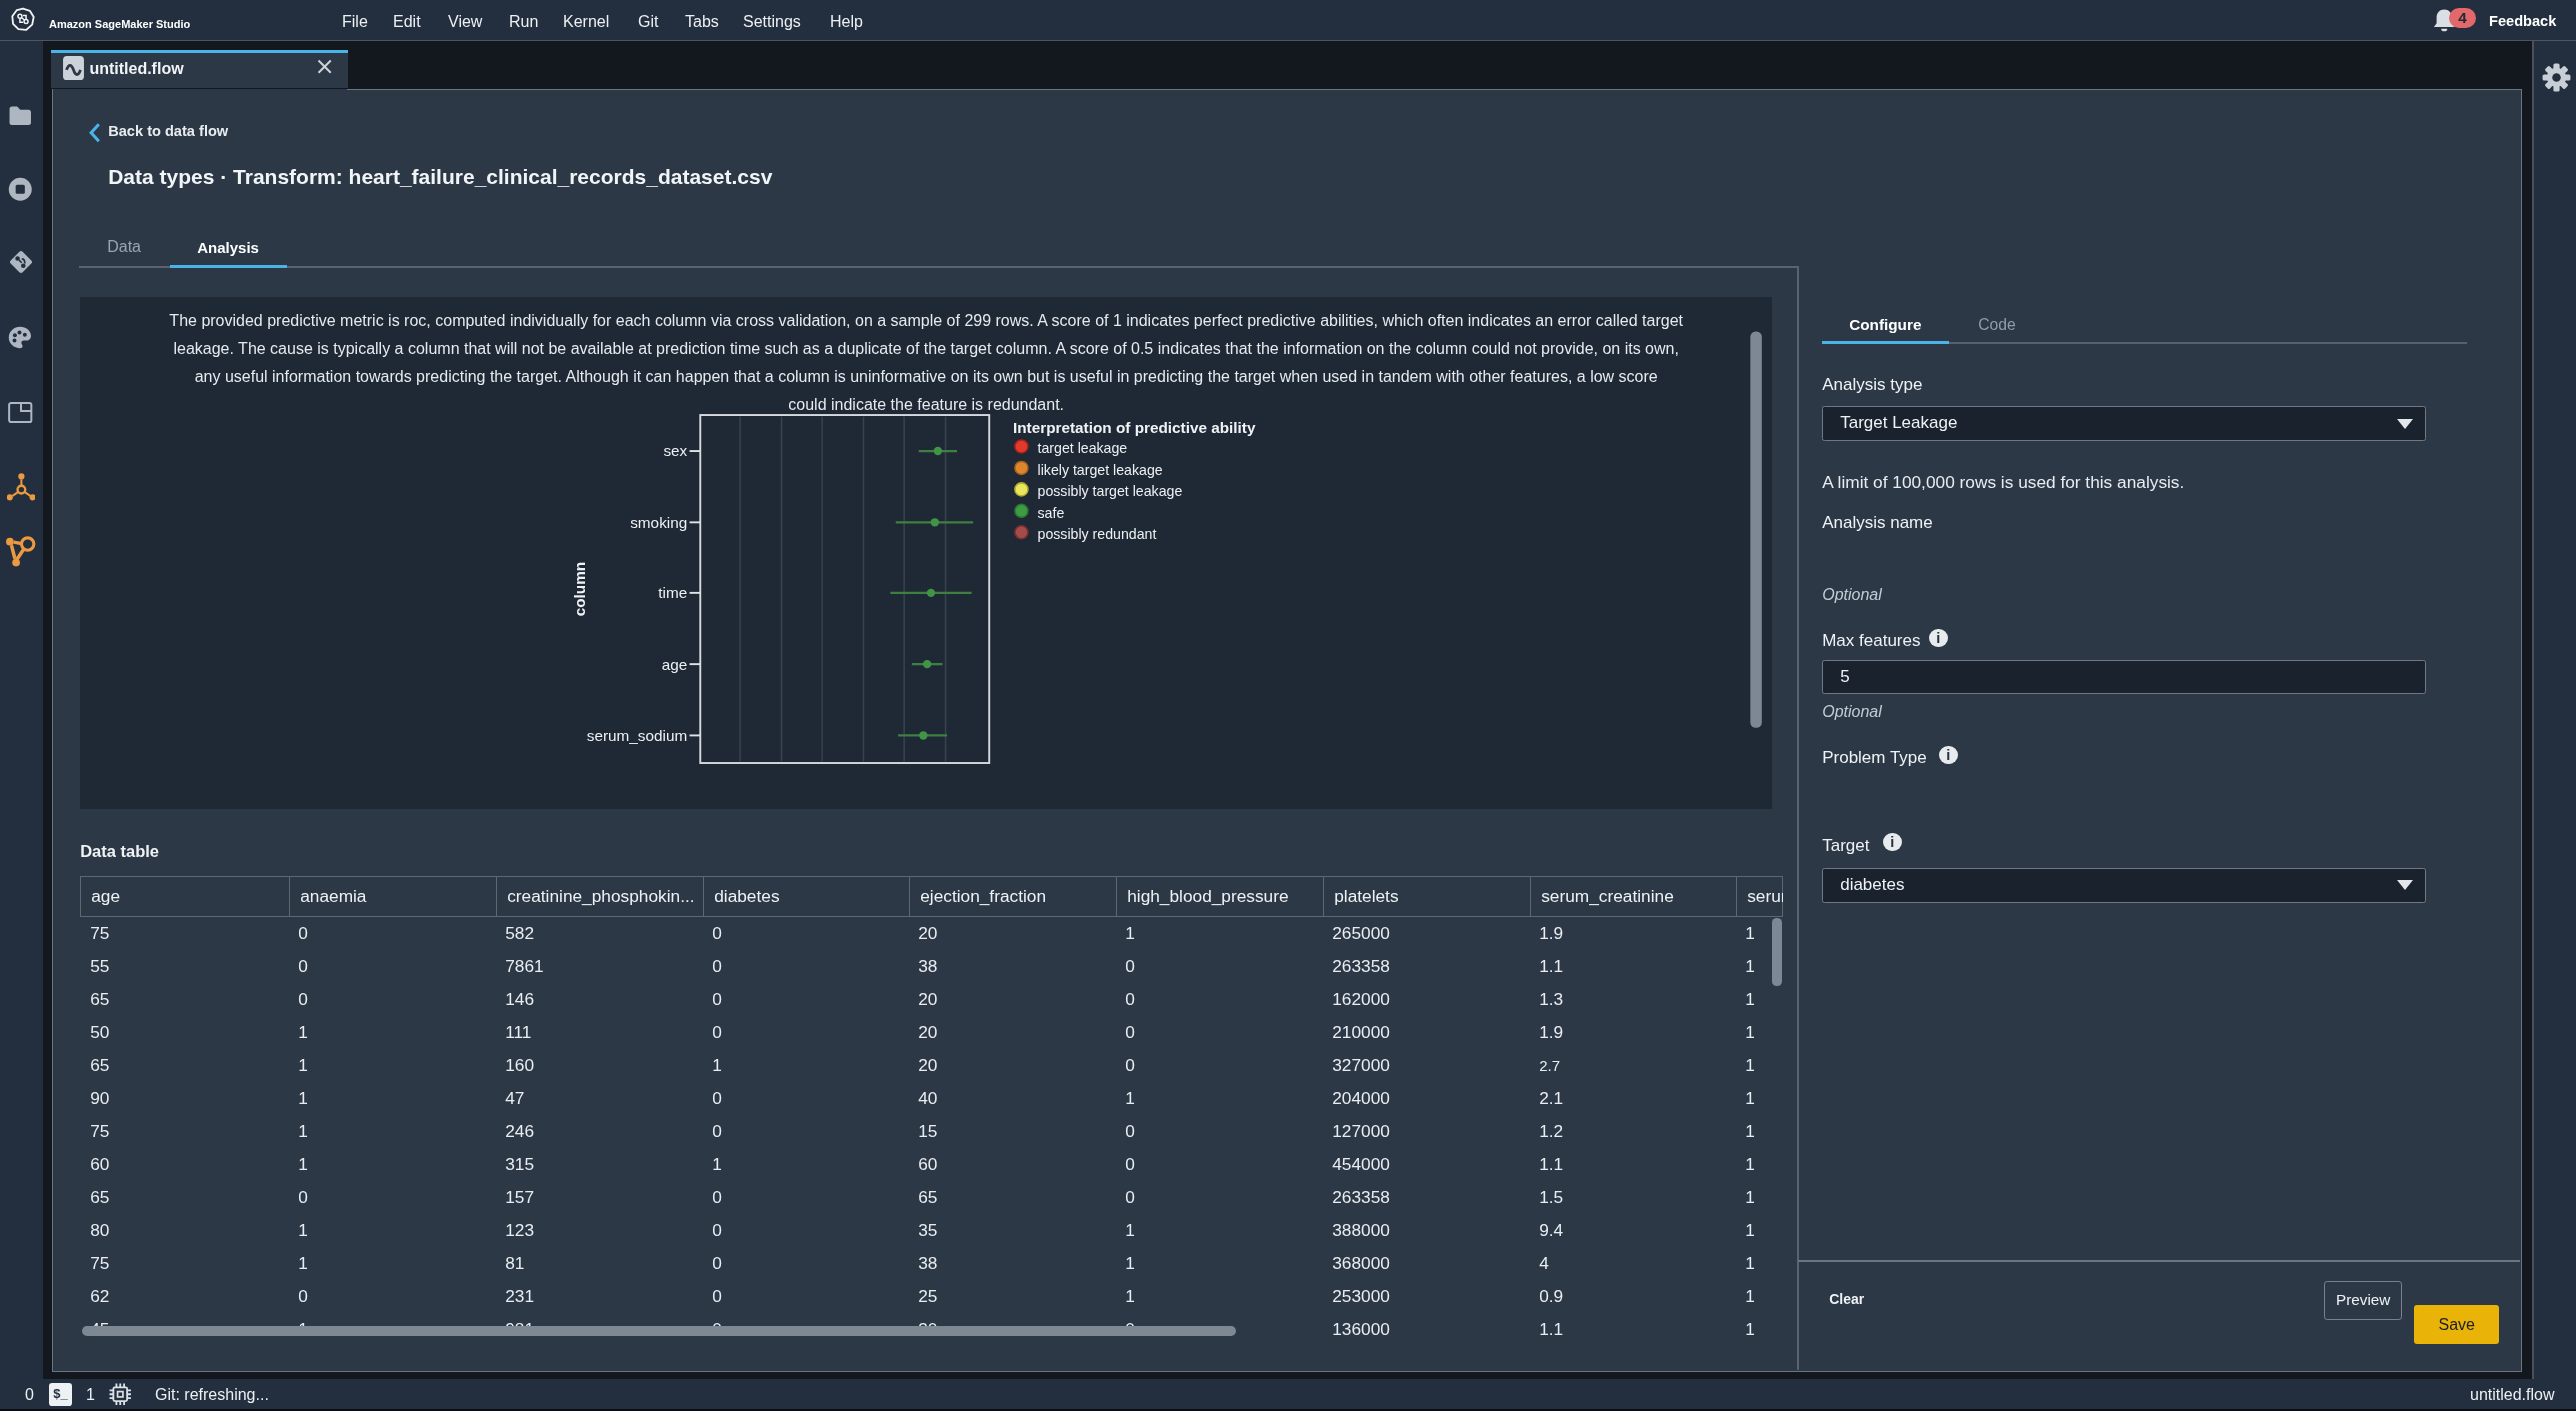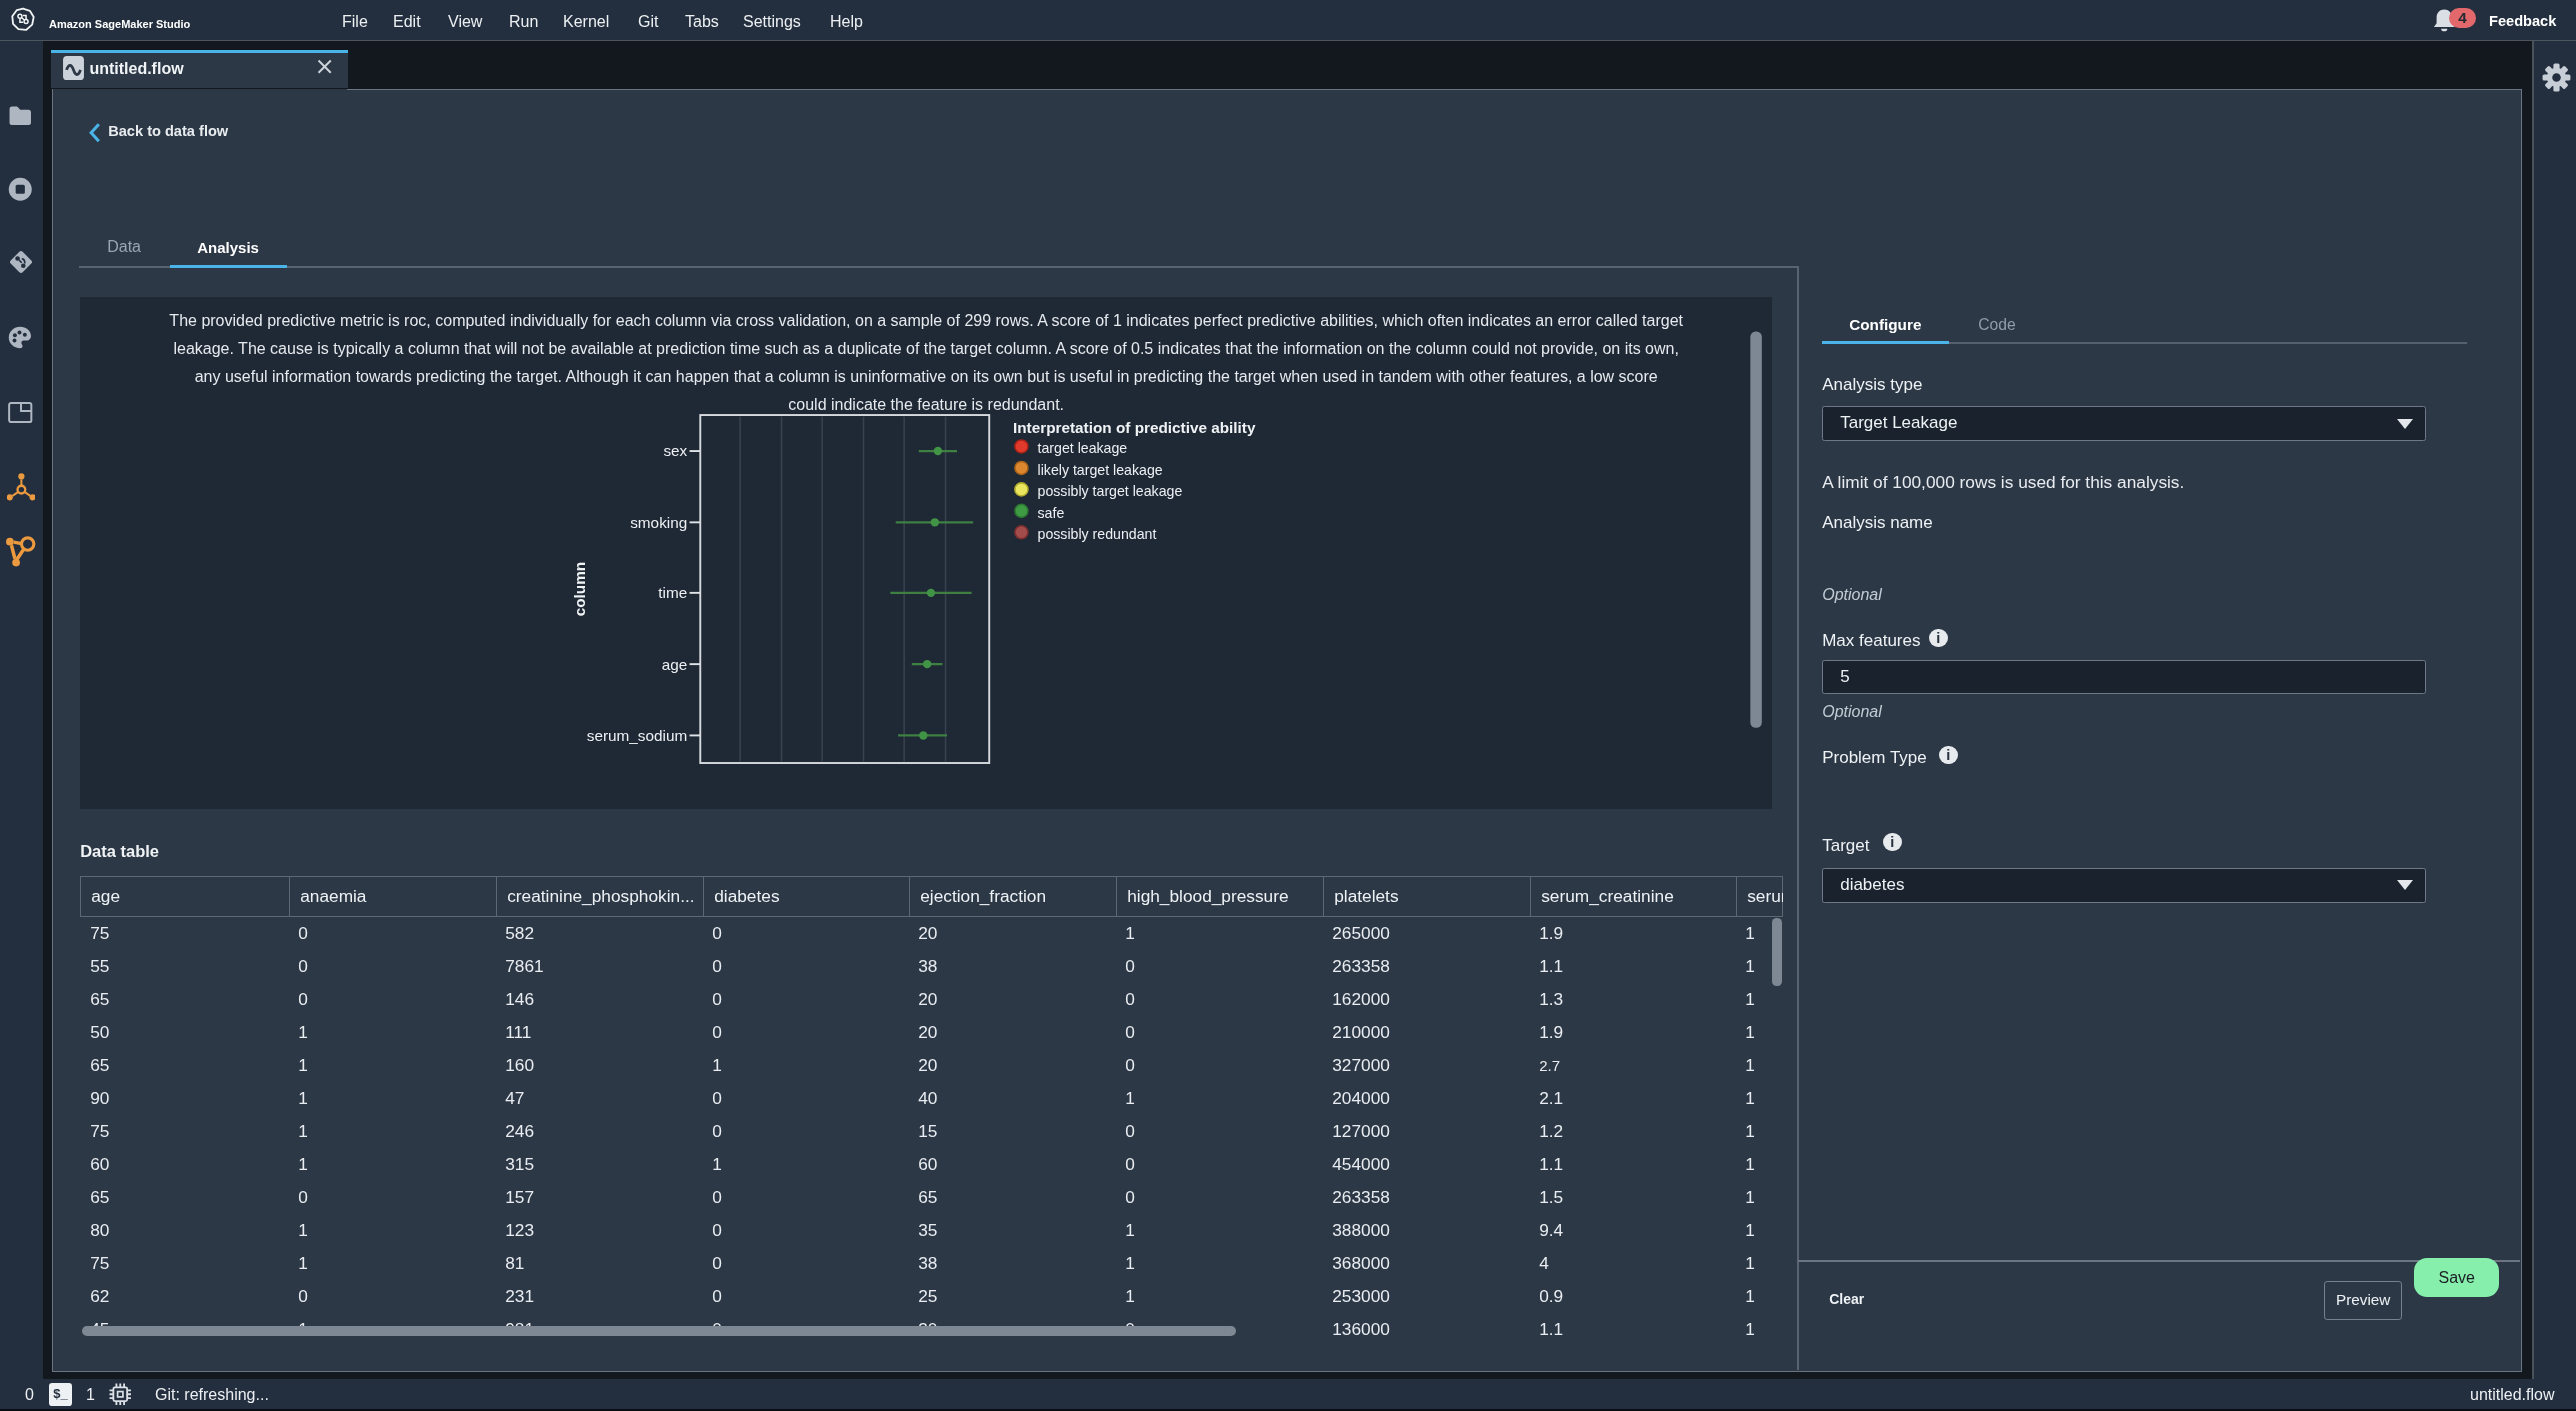--- a/index.html
+++ b/index.html
@@ -122,20 +122,21 @@
     </svg>
   </div>
 
   <div class="a" style="left:9.2px;top:48px;width:2470px;height:1283px;background:#2d3847;border:1.5px solid #6b7582;">
 
     <svg class="a" style="left:35px;top:32px;" width="14" height="21.5" viewBox="0 0 18 28">
       <path d="M14 3 L4 14 L14 25" fill="none" stroke="#4ab3e8" stroke-width="4"></path>
     </svg>
     <span class="a" style="left:55px;top:33px;font-size:14.6px;font-weight:bold;color:#e8ecef;">Back to data flow</span>
 
+    <span class="a" style="left:55px;top:75px;font-size:21px;font-weight:bold;color:#f2f5f7;">Data types · Transform: heart_failure_clinical_records_dataset.csv</span>
 
     <span class="a" style="left:54px;top:148px;font-size:16px;color:#9aa5b1;">Data</span>
     <span class="a" style="left:144px;top:149px;font-size:15px;font-weight:bold;color:#ffffff;">Analysis</span>
     <div class="a" style="left:26px;top:176px;width:1718px;height:1.5px;background:#59636f;"></div>
     <div class="a" style="left:117px;top:175px;width:117px;height:3.1px;background:#4ab3e8;"></div>
 
     <div class="a" style="left:1744px;top:176px;width:1.5px;height:1104px;background:#59636f;"></div>
 
     <div class="a" style="left:27px;top:207px;width:1692px;height:512px;background:#1f2835;">
       <div class="a" style="left:0;right:0;top:10px;font-size:16px;line-height:28px;color:#e6eaee;text-align:center;">The provided predictive metric is roc, computed individually for each column via cross validation, on a sample of 299 rows. A score of 1 indicates perfect predictive abilities, which often indicates an error called target<br>leakage. The cause is typically a column that will not be available at prediction time such as a duplicate of the target column. A score of 0.5 indicates that the information on the column could not provide, on its own,<br>any useful information towards predicting the target. Although it can happen that a column is uninformative on its own but is useful in predicting the target when used in tandem with other features, a low score<br>could indicate the feature is redundant.</div>
@@ -391,20 +392,20 @@
     <span class="a" style="left:1769px;top:746px;font-size:17px;color:#eef2f5;">Target</span>
     <div class="a" style="left:1830px;top:743px;width:18.4px;height:18.4px;border-radius:50%;background:#e8ebee;color:#27313e;font-size:14.6px;font-weight:bold;text-align:center;line-height:18.4px;">i</div>
     <div class="a" style="left:1769px;top:778px;width:604px;height:35px;background:#19222d;border:1.5px solid #6e7887;border-radius:2.3px;">
       <span class="a" style="left:17px;top:0;line-height:31px;font-size:17px;color:#eef2f5;">diabetes</span>
       <div class="a" style="right:12.3px;top:10.7px;width:0;height:0;border-left:8.4px solid transparent;border-right:8.4px solid transparent;border-top:10.7px solid #e3e7eb;"></div>
     </div>
 
     <div class="a" style="left:1745px;top:1170px;width:722px;height:1.5px;background:#6b7480;"></div>
     <span class="a" style="left:1776px;top:1201px;font-size:14px;font-weight:bold;color:#eef2f5;">Clear</span>
     <div class="a" style="left:2271px;top:1191px;width:78px;height:39px;border:1.5px solid #79828c;border-radius:3.1px;font-size:15.3px;color:#eef2f5;text-align:center;line-height:36px;">Preview</div>
-    <div class="a" style="left:2361px;top:1168px;width:85px;height:39px;background:#86efac;border-radius:13px;font-size:16px;color:#1a1e24;text-align:center;line-height:39px;">Save</div>
+    <div class="a" style="left:2361px;top:1215px;width:85px;height:39px;background:#eab308;border-radius:3px;font-size:16px;color:#1a1e24;text-align:center;line-height:39px;">Save</div>
 
   </div>
   <div class="a" style="left:10px;top:48px;width:294px;height:1.5px;background:#2d3847;"></div>
 </div>
 
 </div>
 
 
 </body></html>

